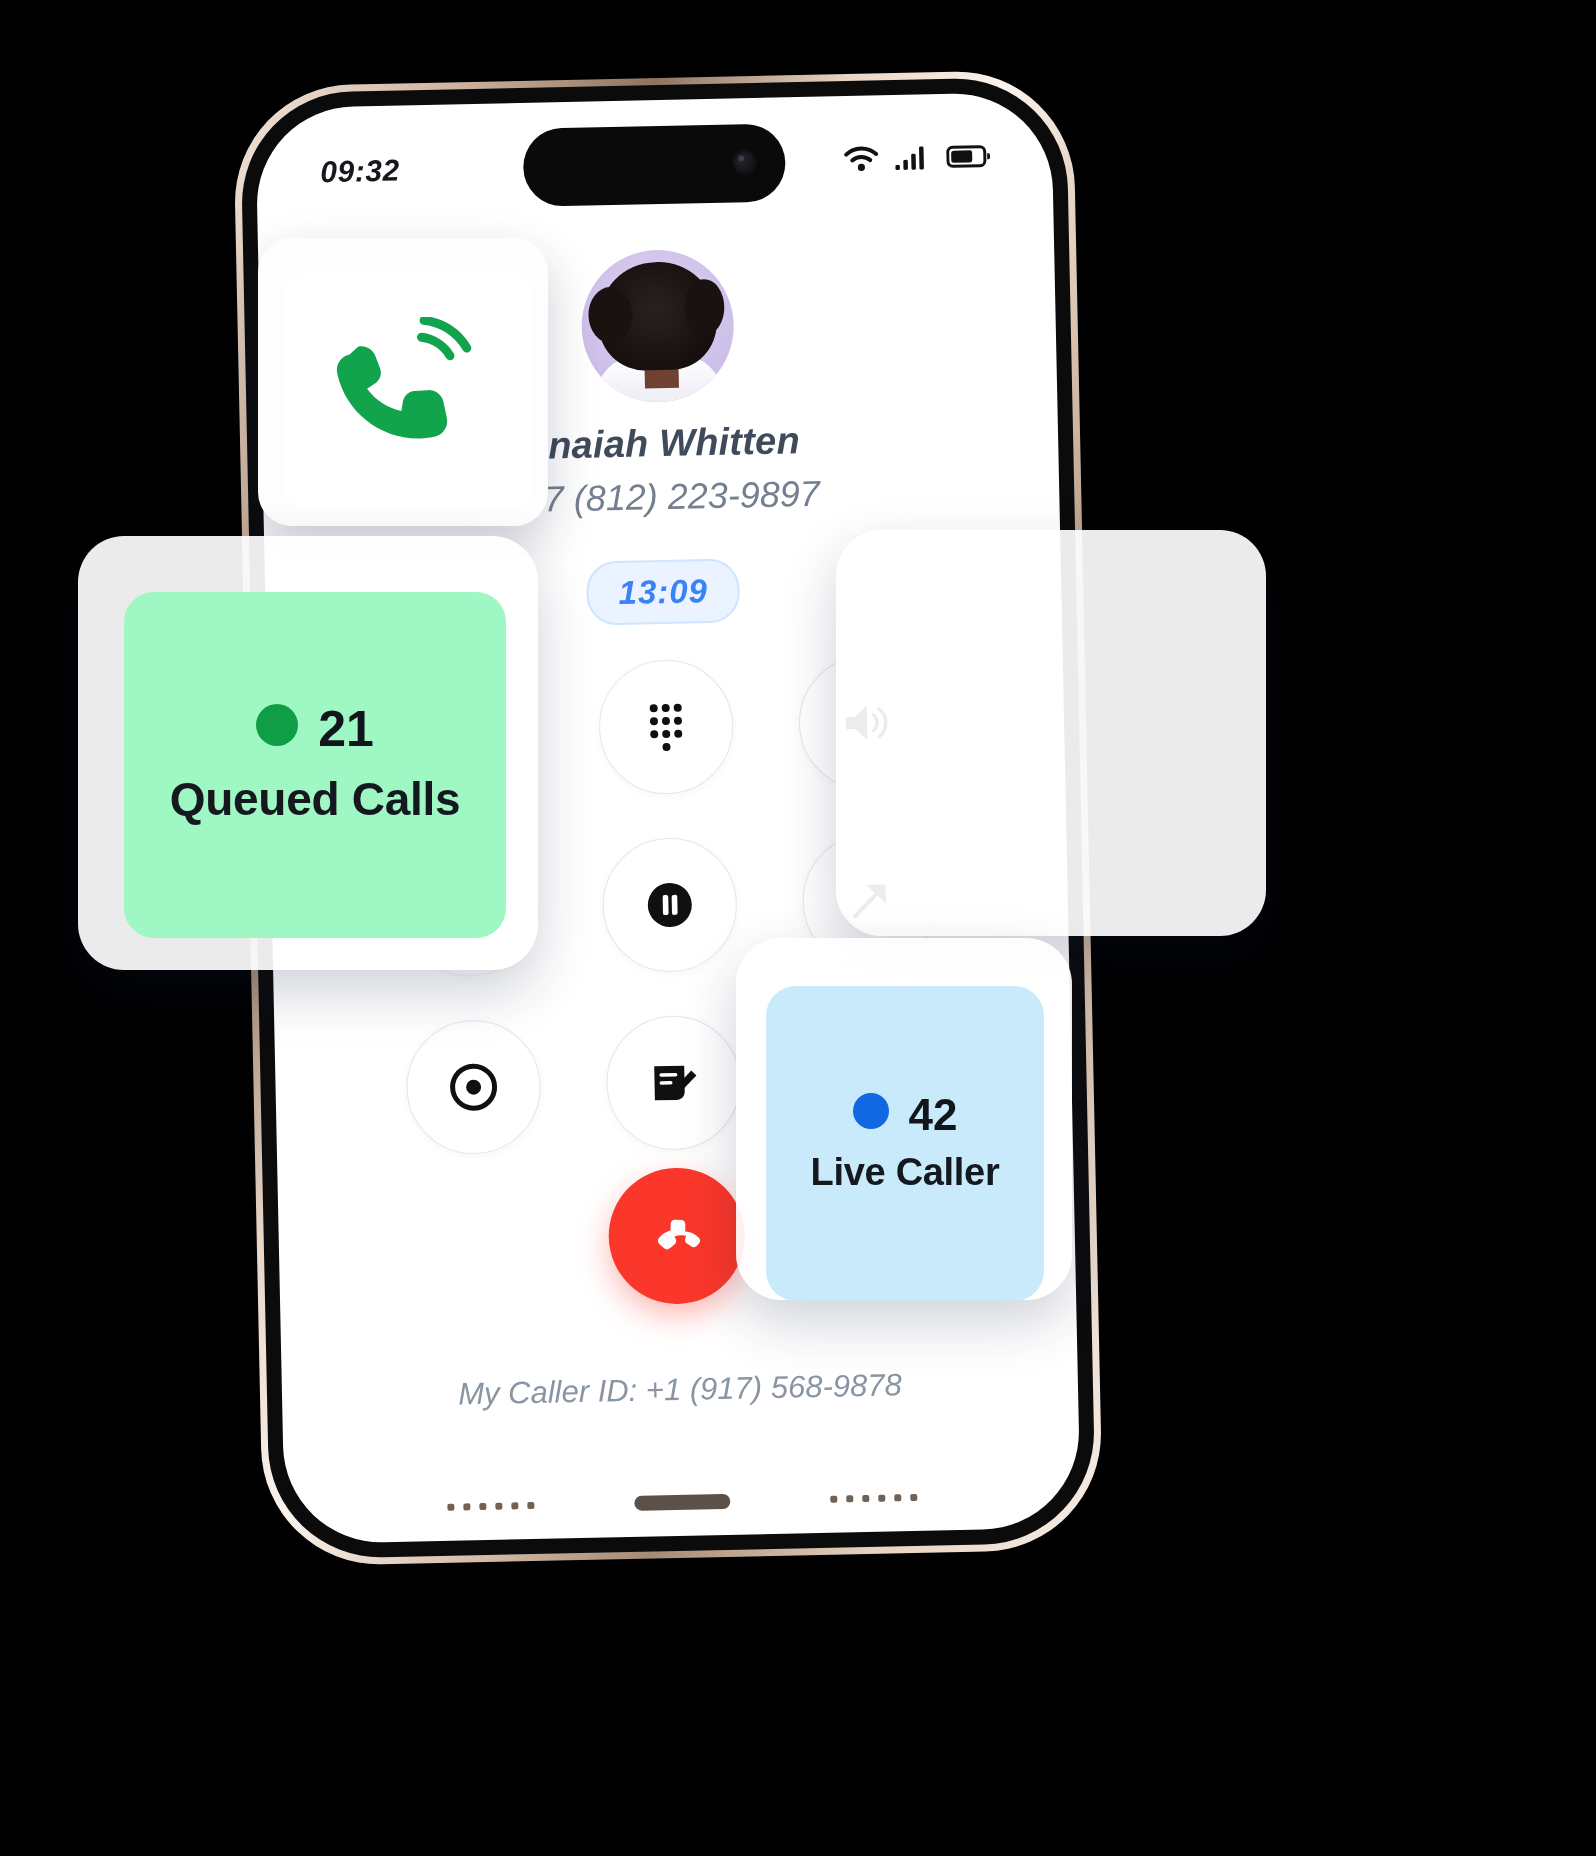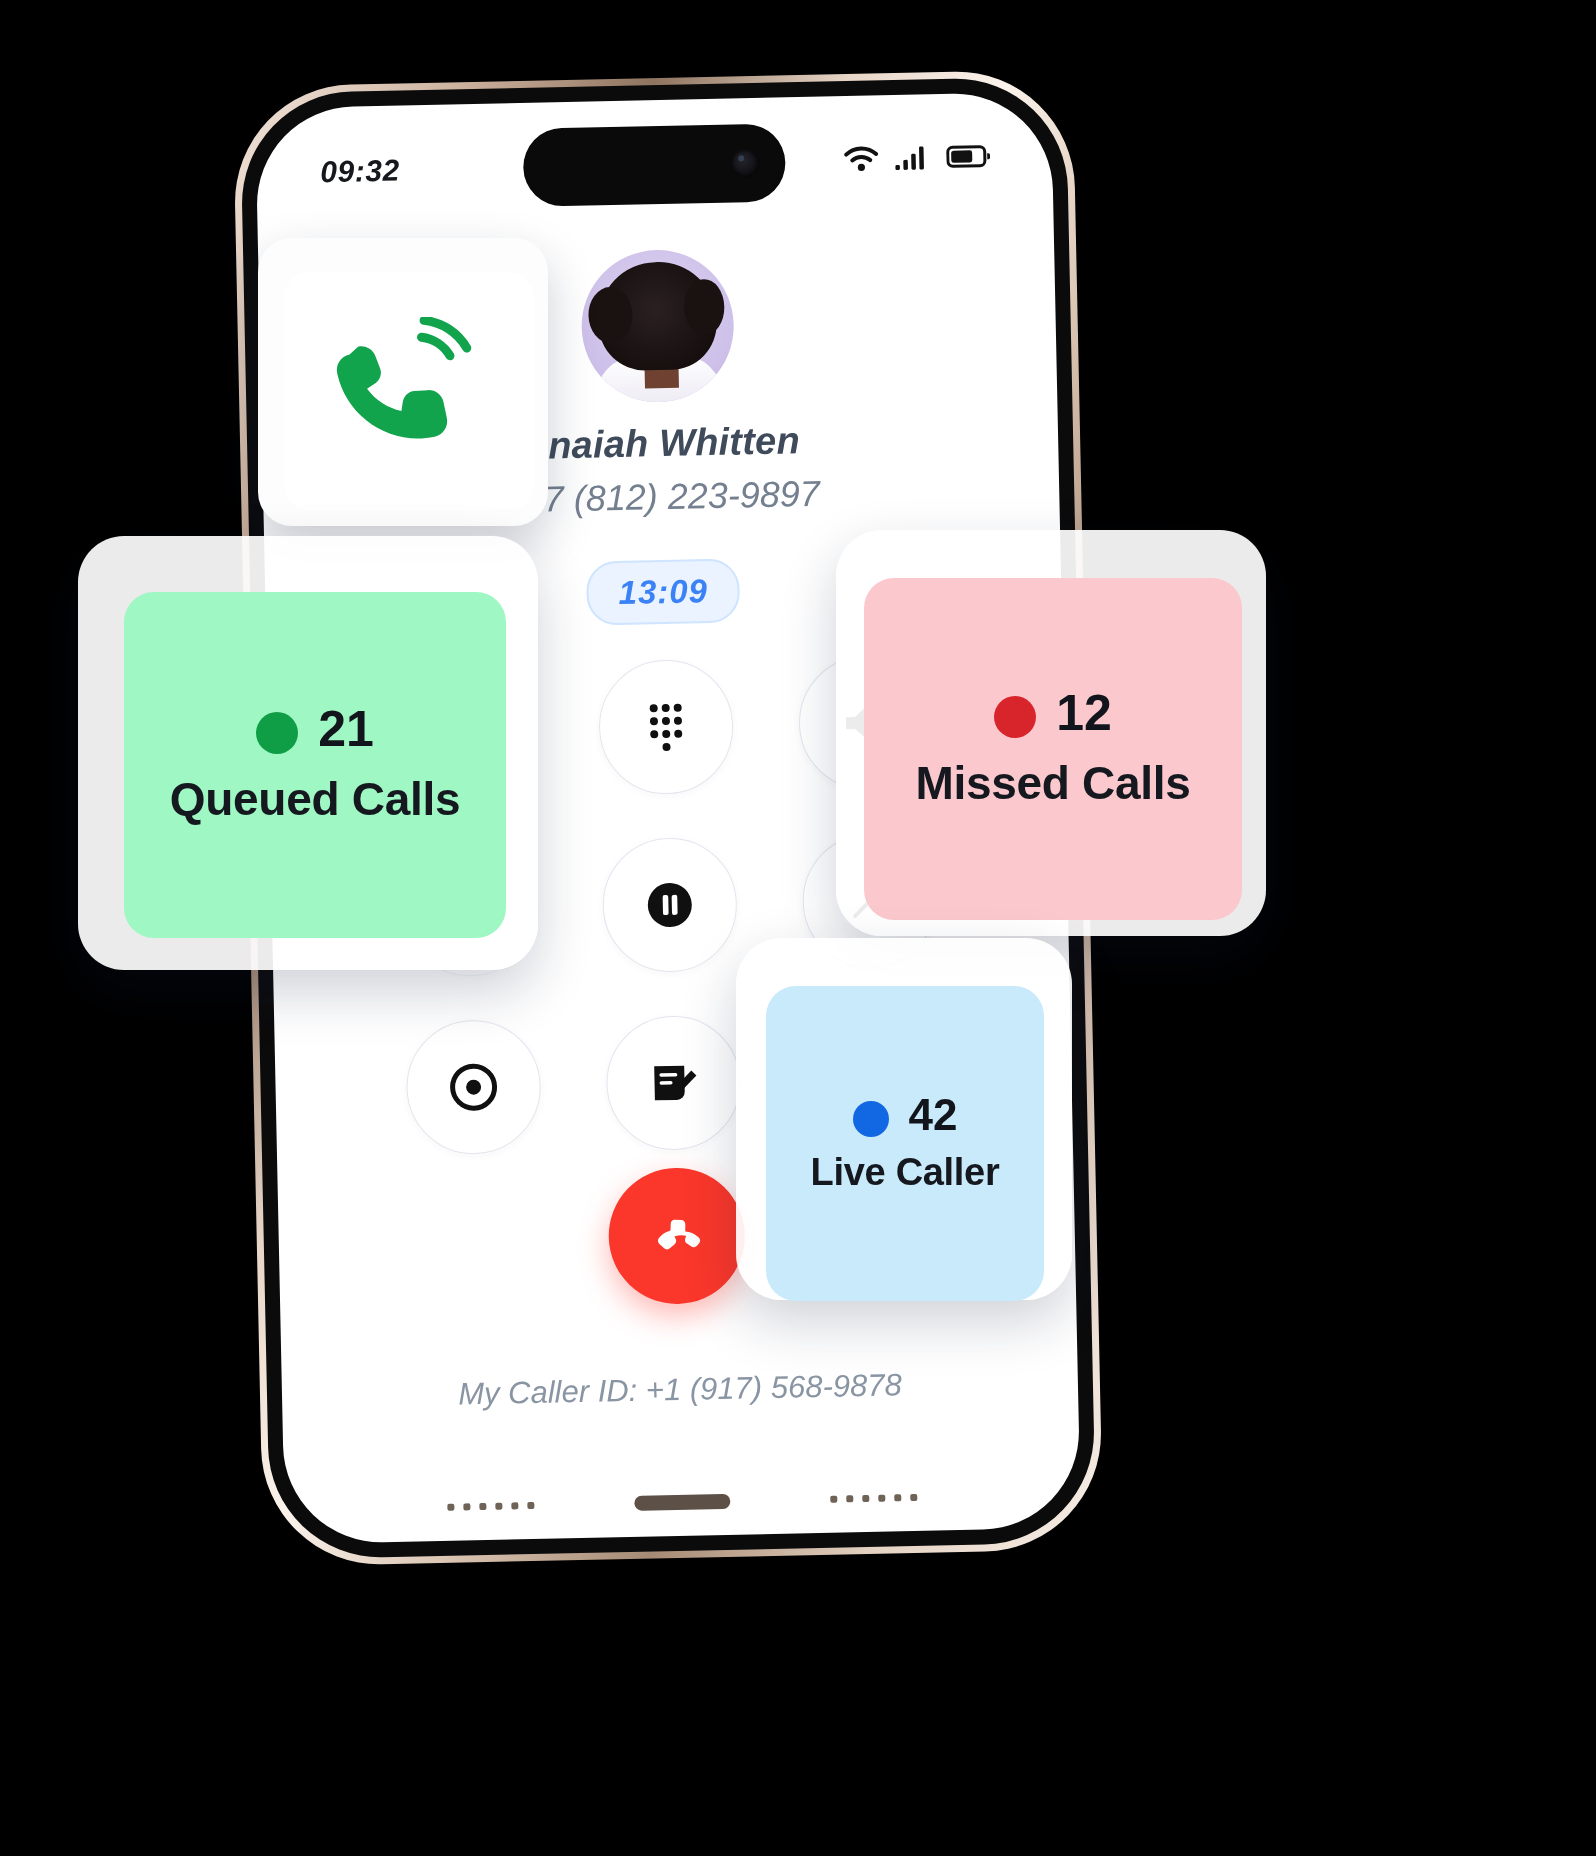--- a/index.html
+++ b/index.html
@@ -89,21 +89,21 @@
   
   .grill{position:absolute;bottom:26px;left:50%;transform:translateX(-50%);
      width:470px;height:16px;display:flex;justify-content:space-between;align-items:center;}
   .grill .dots{display:flex;gap:9px;}
   .grill .dots i{width:7px;height:7px;border-radius:2px;background:#6f6256;display:block;}
   .port{width:96px;height:15px;border-radius:9px;background:#5d5047;}
   .fc-shadow{position:absolute;border-radius:46px;background:rgba(255,255,255,.92);
      box-shadow:0 22px 55px rgba(20,30,60,.20);}
   .fc-inner{position:absolute;border-radius:30px;display:flex;flex-direction:column;
      align-items:center;justify-content:center;}
-  .fc-row{display:flex;align-items:flex-end;gap:20px;}
+  .fc-row{display:flex;align-items:flex-start;gap:20px;}
   .fc-dot{width:42px;height:42px;border-radius:50%;display:block;}
   .fc-count{font-size:50px;font-weight:700;color:#12161c;line-height:1;}
   .fc-label{margin-top:18px;font-size:46px;color:#15191f;font-weight:700;letter-spacing:-.3px;}
 
   
   .pcard-shadow{position:absolute;left:258px;top:238px;width:290px;height:288px;
      border-radius:34px;background:#fdfdfd;box-shadow:0 20px 48px rgba(20,30,60,.22);}
   .pcard{position:absolute;left:284px;top:272px;width:250px;height:238px;border-radius:26px;
      background:#ffffff;display:flex;align-items:center;justify-content:center;}
 
@@ -328,27 +328,20 @@
   <div class="fc-shadow green-shadow"></div>
   <div class="fc-inner green-card">
     <div class="fc-row">
       <span class="fc-dot" style="background:#0F9D45"></span>
       <span class="fc-count">21</span>
     </div>
     <div class="fc-label">Queued Calls</div>
   </div>
 
   <div class="fc-shadow pink-shadow"></div>
-  <div class="fc-inner pink-card">
-    <div class="fc-row">
-      <span class="fc-dot" style="background:#D7252B"></span>
-      <span class="fc-count">12</span>
-    </div>
-    <div class="fc-label">Missed Calls</div>
-  </div>
 
   <div class="fc-shadow blue-shadow"></div>
   <div class="fc-inner blue-card">
     <div class="fc-row">
       <span class="fc-dot" style="width:36px;height:36px;background:#1268E3"></span>
       <span class="fc-count" style="font-size:44px">42</span>
     </div>
     <div class="fc-label" style="font-size:38px;margin-top:14px">Live Caller</div>
   </div>
 

